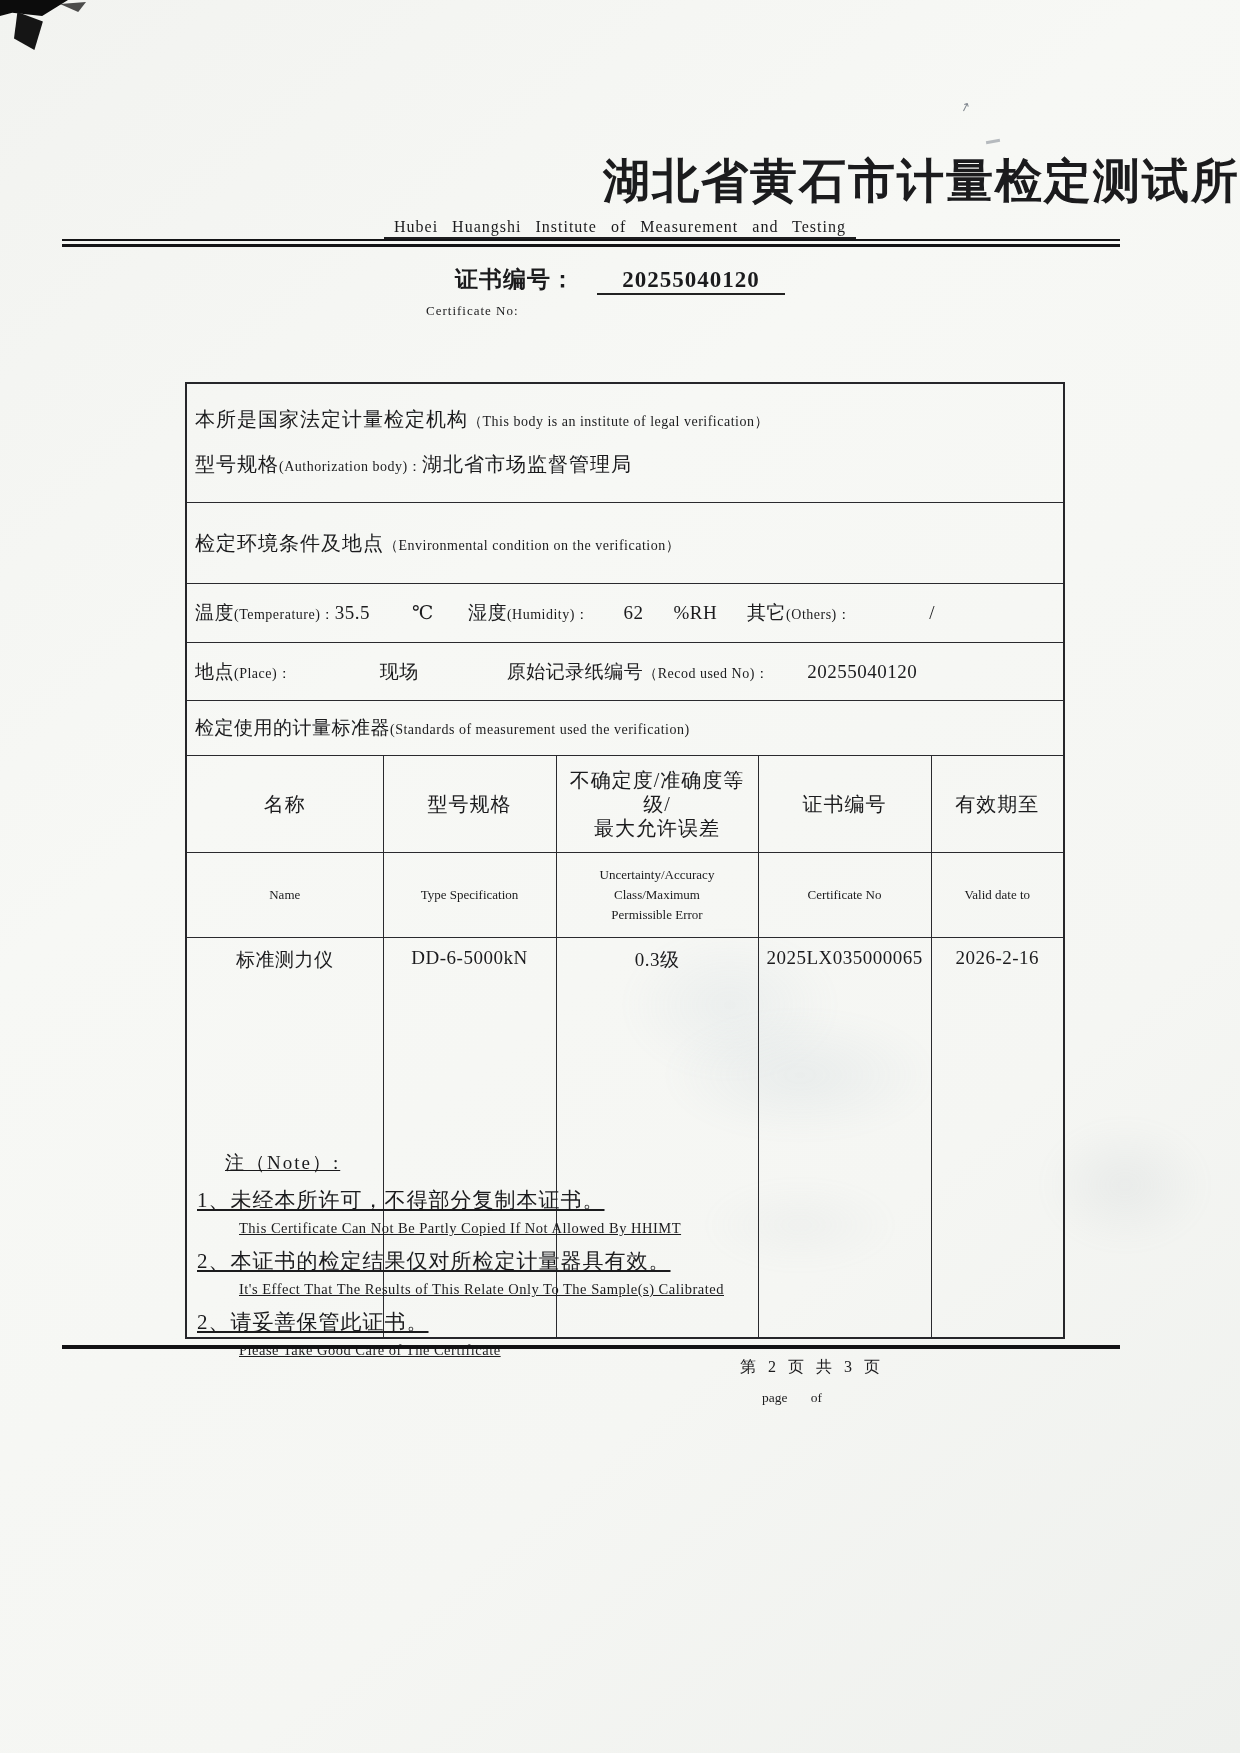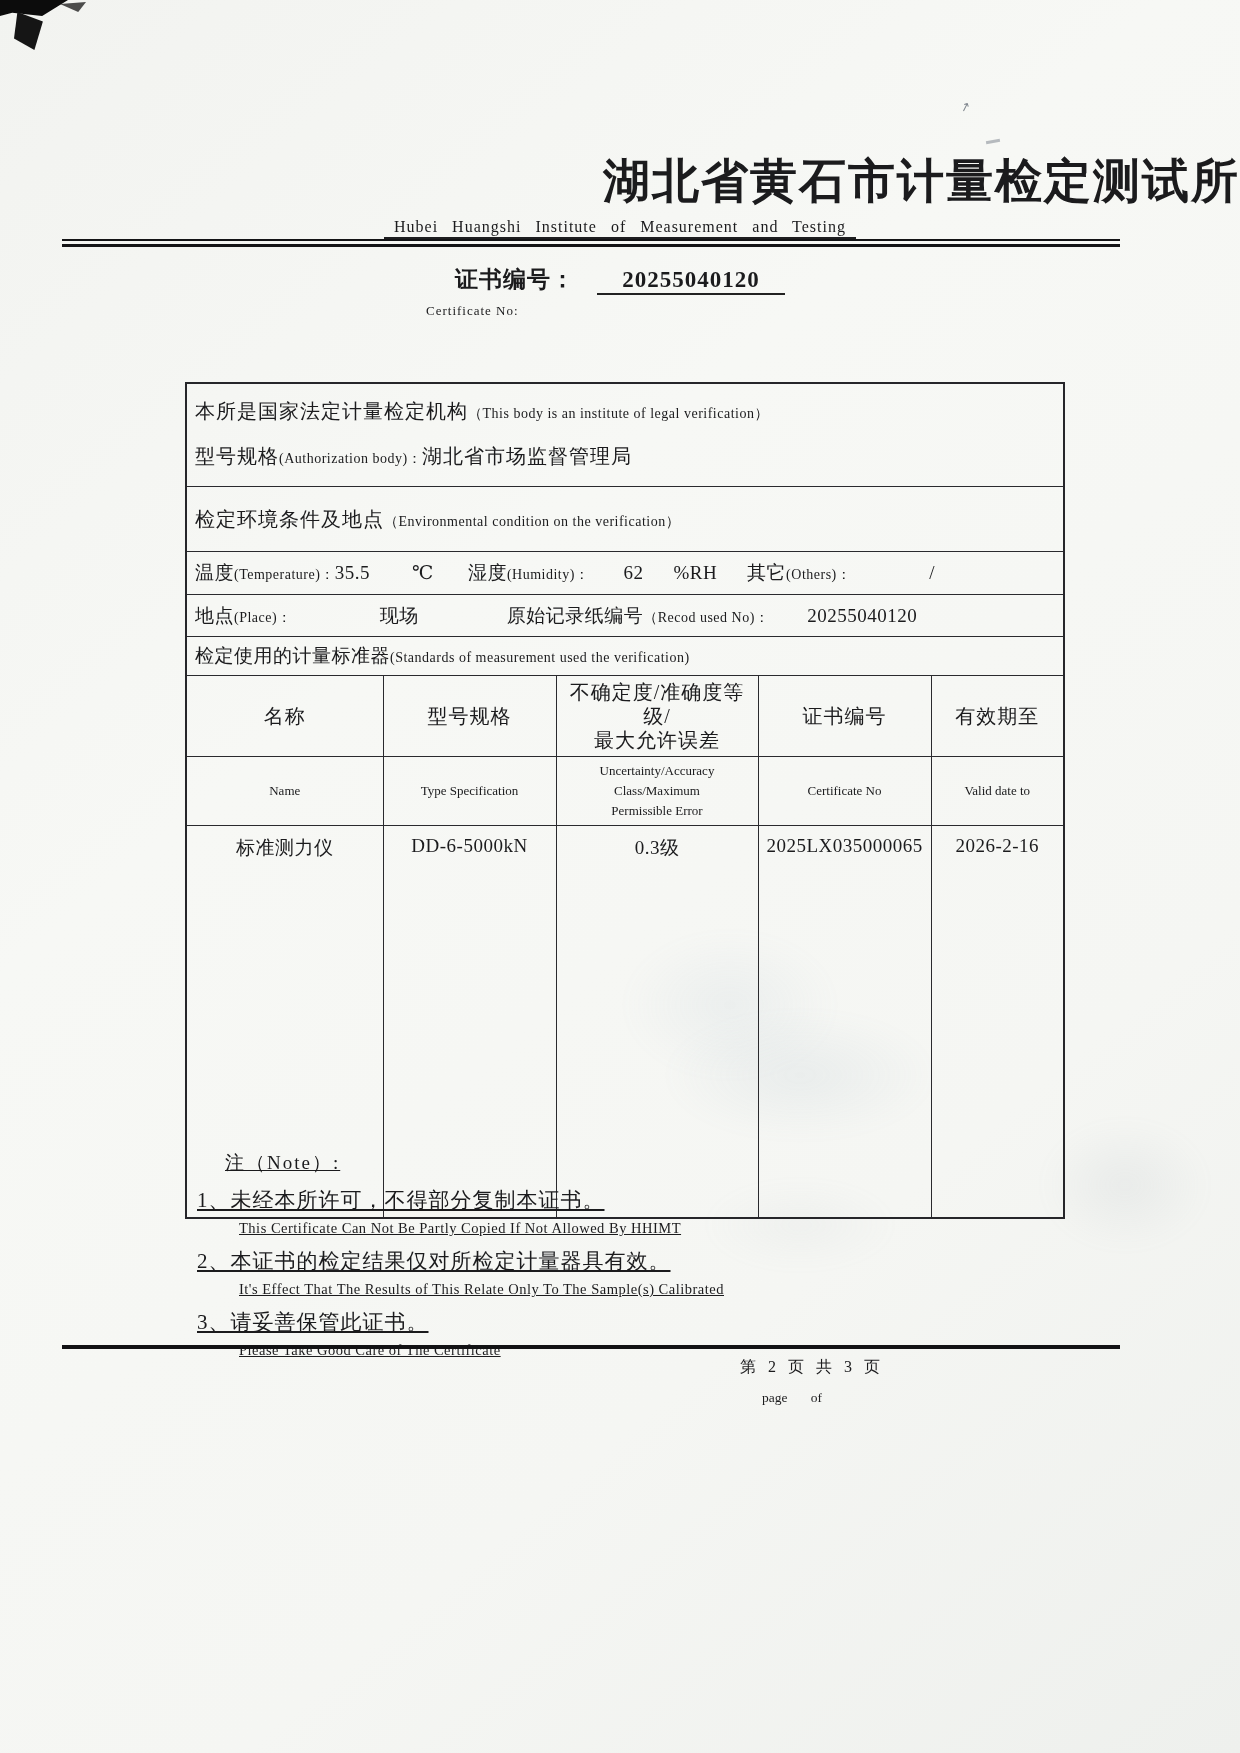--- a/index.html
+++ b/index.html
@@ -37,21 +37,21 @@
   .cert-line { position:absolute; top:264px; left:0; width:100%; text-align:center;
     font-size:23px; font-weight:bold; letter-spacing:1px; }
   .cert-value { display:inline-block; min-width:160px; border-bottom:2px solid #222;
     padding:0 14px 0; margin-left:22px; }
   .cert-en { position:absolute; top:303px; left:426px; font-size:13px; letter-spacing:1px; }
 
   
   table.main { position:absolute; top:382px; left:185px; width:878px;
     border-collapse:collapse; table-layout:fixed; }
   table.main { border:2px solid #26262a; }
-  table.main td { border:1.5px solid #2a2a2e; padding:4px 8px; }
+  table.main td { border:1.5px solid #2a2a2e; padding:12px 8px; }
   .cn-lg { font-size:20px; letter-spacing:1px; }
   .cn-md { font-size:19px; letter-spacing:0.5px; }
   .en-sm { font-size:14px; letter-spacing:0.5px; }
   td.r1 { height:94px; }
   td.r1 .line { line-height:42px; white-space:nowrap; }
   td.r2 { height:56px; }
   td.r3 { height:34px; white-space:nowrap; }
   td.r4 { height:33px; white-space:nowrap; }
   td.r5 { height:30px; white-space:nowrap; }
   tr.hdr-cn td { height:54px; text-align:center; font-size:20px; letter-spacing:1px; white-space:pre-line; vertical-align:middle; }
@@ -166,21 +166,21 @@
     </tr>
   </tbody>
     </table>
 
   <div class="notes">
     <div class="note-label">注（Note）:</div>
     <div class="note-cn">1、未经本所许可，不得部分复制本证书。</div>
     <div class="note-en">This Certificate Can Not Be Partly Copied If Not Allowed By HHIMT</div>
     <div class="note-cn">2、本证书的检定结果仅对所检定计量器具有效。</div>
     <div class="note-en">It's Effect That The Results of This Relate Only To The Sample(s) Calibrated</div>
-    <div class="note-cn">3、请妥善保管此证书。</div>
+    <div class="note-cn">2、请妥善保管此证书。</div>
     <div class="note-en">Please Take Good Care of The Certificate</div>
   </div>
 
   <div class="bottom-rule"></div>
   <div class="footer-cn">第 2 页 共 3 页</div>
   <div class="footer-en">page    of</div>
 
 </div>
 
 </body></html>

